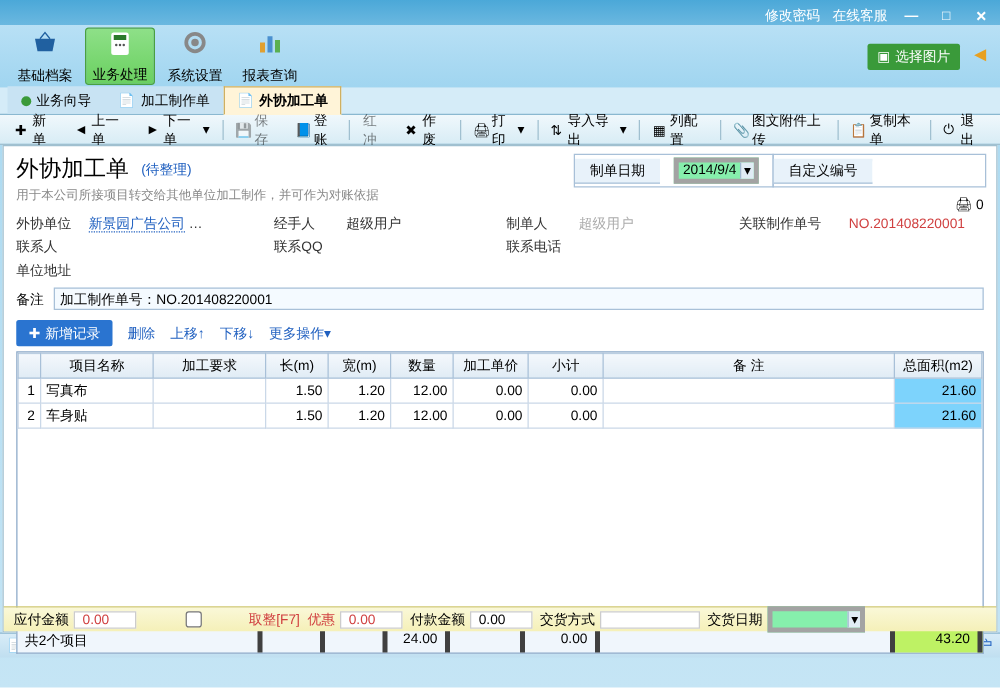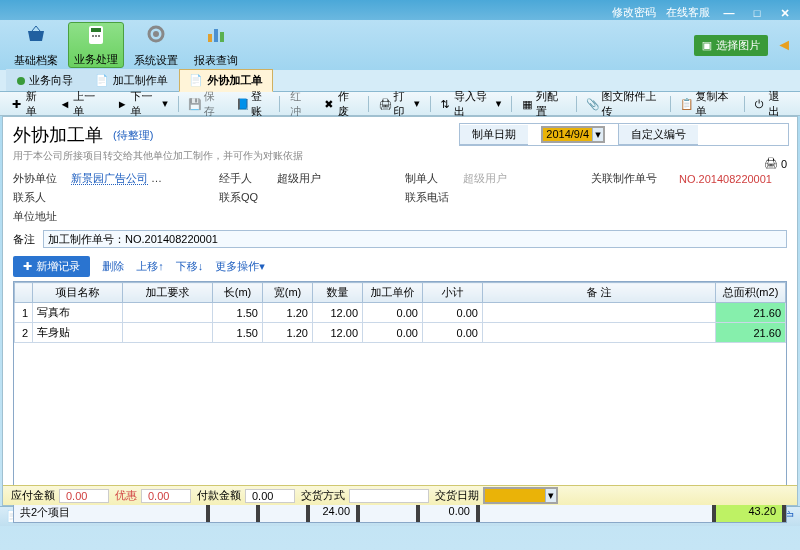--- a/index.html
+++ b/index.html
@@ -40,33 +40,33 @@
 .memo{display:flex;align-items:center;gap:8px;padding:2px 10px}
 .memo input{flex:1;border:1px solid #a8c0d8;padding:2px 4px;background:#f4faff}
 .gridtb{padding:6px 10px 2px;display:flex;align-items:center;gap:12px}
 .addbtn{background:#2a74d0;color:#fff;padding:3px 10px;border-radius:2px;cursor:pointer;display:flex;gap:4px;align-items:center}
 .glink{color:#2060c0;cursor:pointer}
 .gridwrap{margin:2px 10px;border:1px solid #8aa8c8;height:220px;overflow:auto;background:#fff}
 table{width:100%;border-collapse:collapse;font-size:11px}
 th{background:linear-gradient(#f4f8fc,#e0ecf5);border:1px solid #a8c0d8;padding:2px 4px;font-weight:normal}
 td{border:1px solid #cad8e8;padding:2px 4px}
 td.num{text-align:right}
-td.hl{background:#86efac}
+td.hl{background:#7dd3fc}
 .gridfoot{margin:0 10px;border:1px solid #8aa8c8;border-top:none;display:flex;font-size:11px;background:#f0f6fc}
 .gridfoot>div{padding:2px 6px;border-right:4px solid #404040}
 .gridfoot .sumcell{background:#bef264;color:#000}
 .totbar{height:20px;background:linear-gradient(#faf8d8,#f5f0b8);border-top:1px solid #d0c870;display:flex;align-items:center;padding:0 8px;gap:6px;font-size:11px;position:absolute;bottom:0;left:0;right:0}
 .totbar .seg{display:flex;align-items:center;gap:4px}
 .totbar .valred{color:#d04040;background:#fff;border:1px solid #ccc;padding:0 6px;min-width:50px}
 .totbar .valblk{background:#fff;border:1px solid #ccc;padding:0 6px;min-width:50px}
 .totbar input{border:1px solid #ccc;width:80px;padding:0 2px}
 .status{height:20px;background:linear-gradient(#d8ecf8,#c0dff0);border-top:1px solid #90b8d0;display:flex;align-items:center;padding:0 6px;gap:10px;font-size:11px}
 .status .sep{color:#80a8c0}
 .status a{color:#2060c0;cursor:pointer}
-.ddl{display:inline-flex;border:2px solid #a3a3a3;background:#eab308}
+.ddl{display:inline-flex;border:4px solid #a3a3a3;background:#86efac}
 .ddl span{padding:0 3px}
 .ddl .arr{background:#e0ecf5;border-left:1px solid #a0b8d0;cursor:pointer;padding:0 2px}
 </style>
 </head>
 <body>
 
 <div class="titlebar">
   <a>修改密码</a>
   <a>在线客服</a>
   <span class="winbtn">—</span>
@@ -314,20 +314,24 @@
     <div style="flex:1"></div>
     <div class="sumcell" style="width:70px;text-align:right">43.20</div>
   </div>
 
   <div class="totbar">
     <div class="seg">
         <span>应付金额</span>
         <span class="valred">0.00</span>
       </div>
     <div class="seg">
+        <input type="checkbox" style="">
+        <span style="color:#d04040">取整[F7]</span>
+      </div>
+    <div class="seg">
         <span style="color:#d04040">优惠</span>
         <span class="valred">0.00</span>
       </div>
     <div class="seg">
         <span>付款金额</span>
         <span class="valblk">0.00</span>
       </div>
     <div class="seg">
         <span>交货方式</span>
         <input style="">

